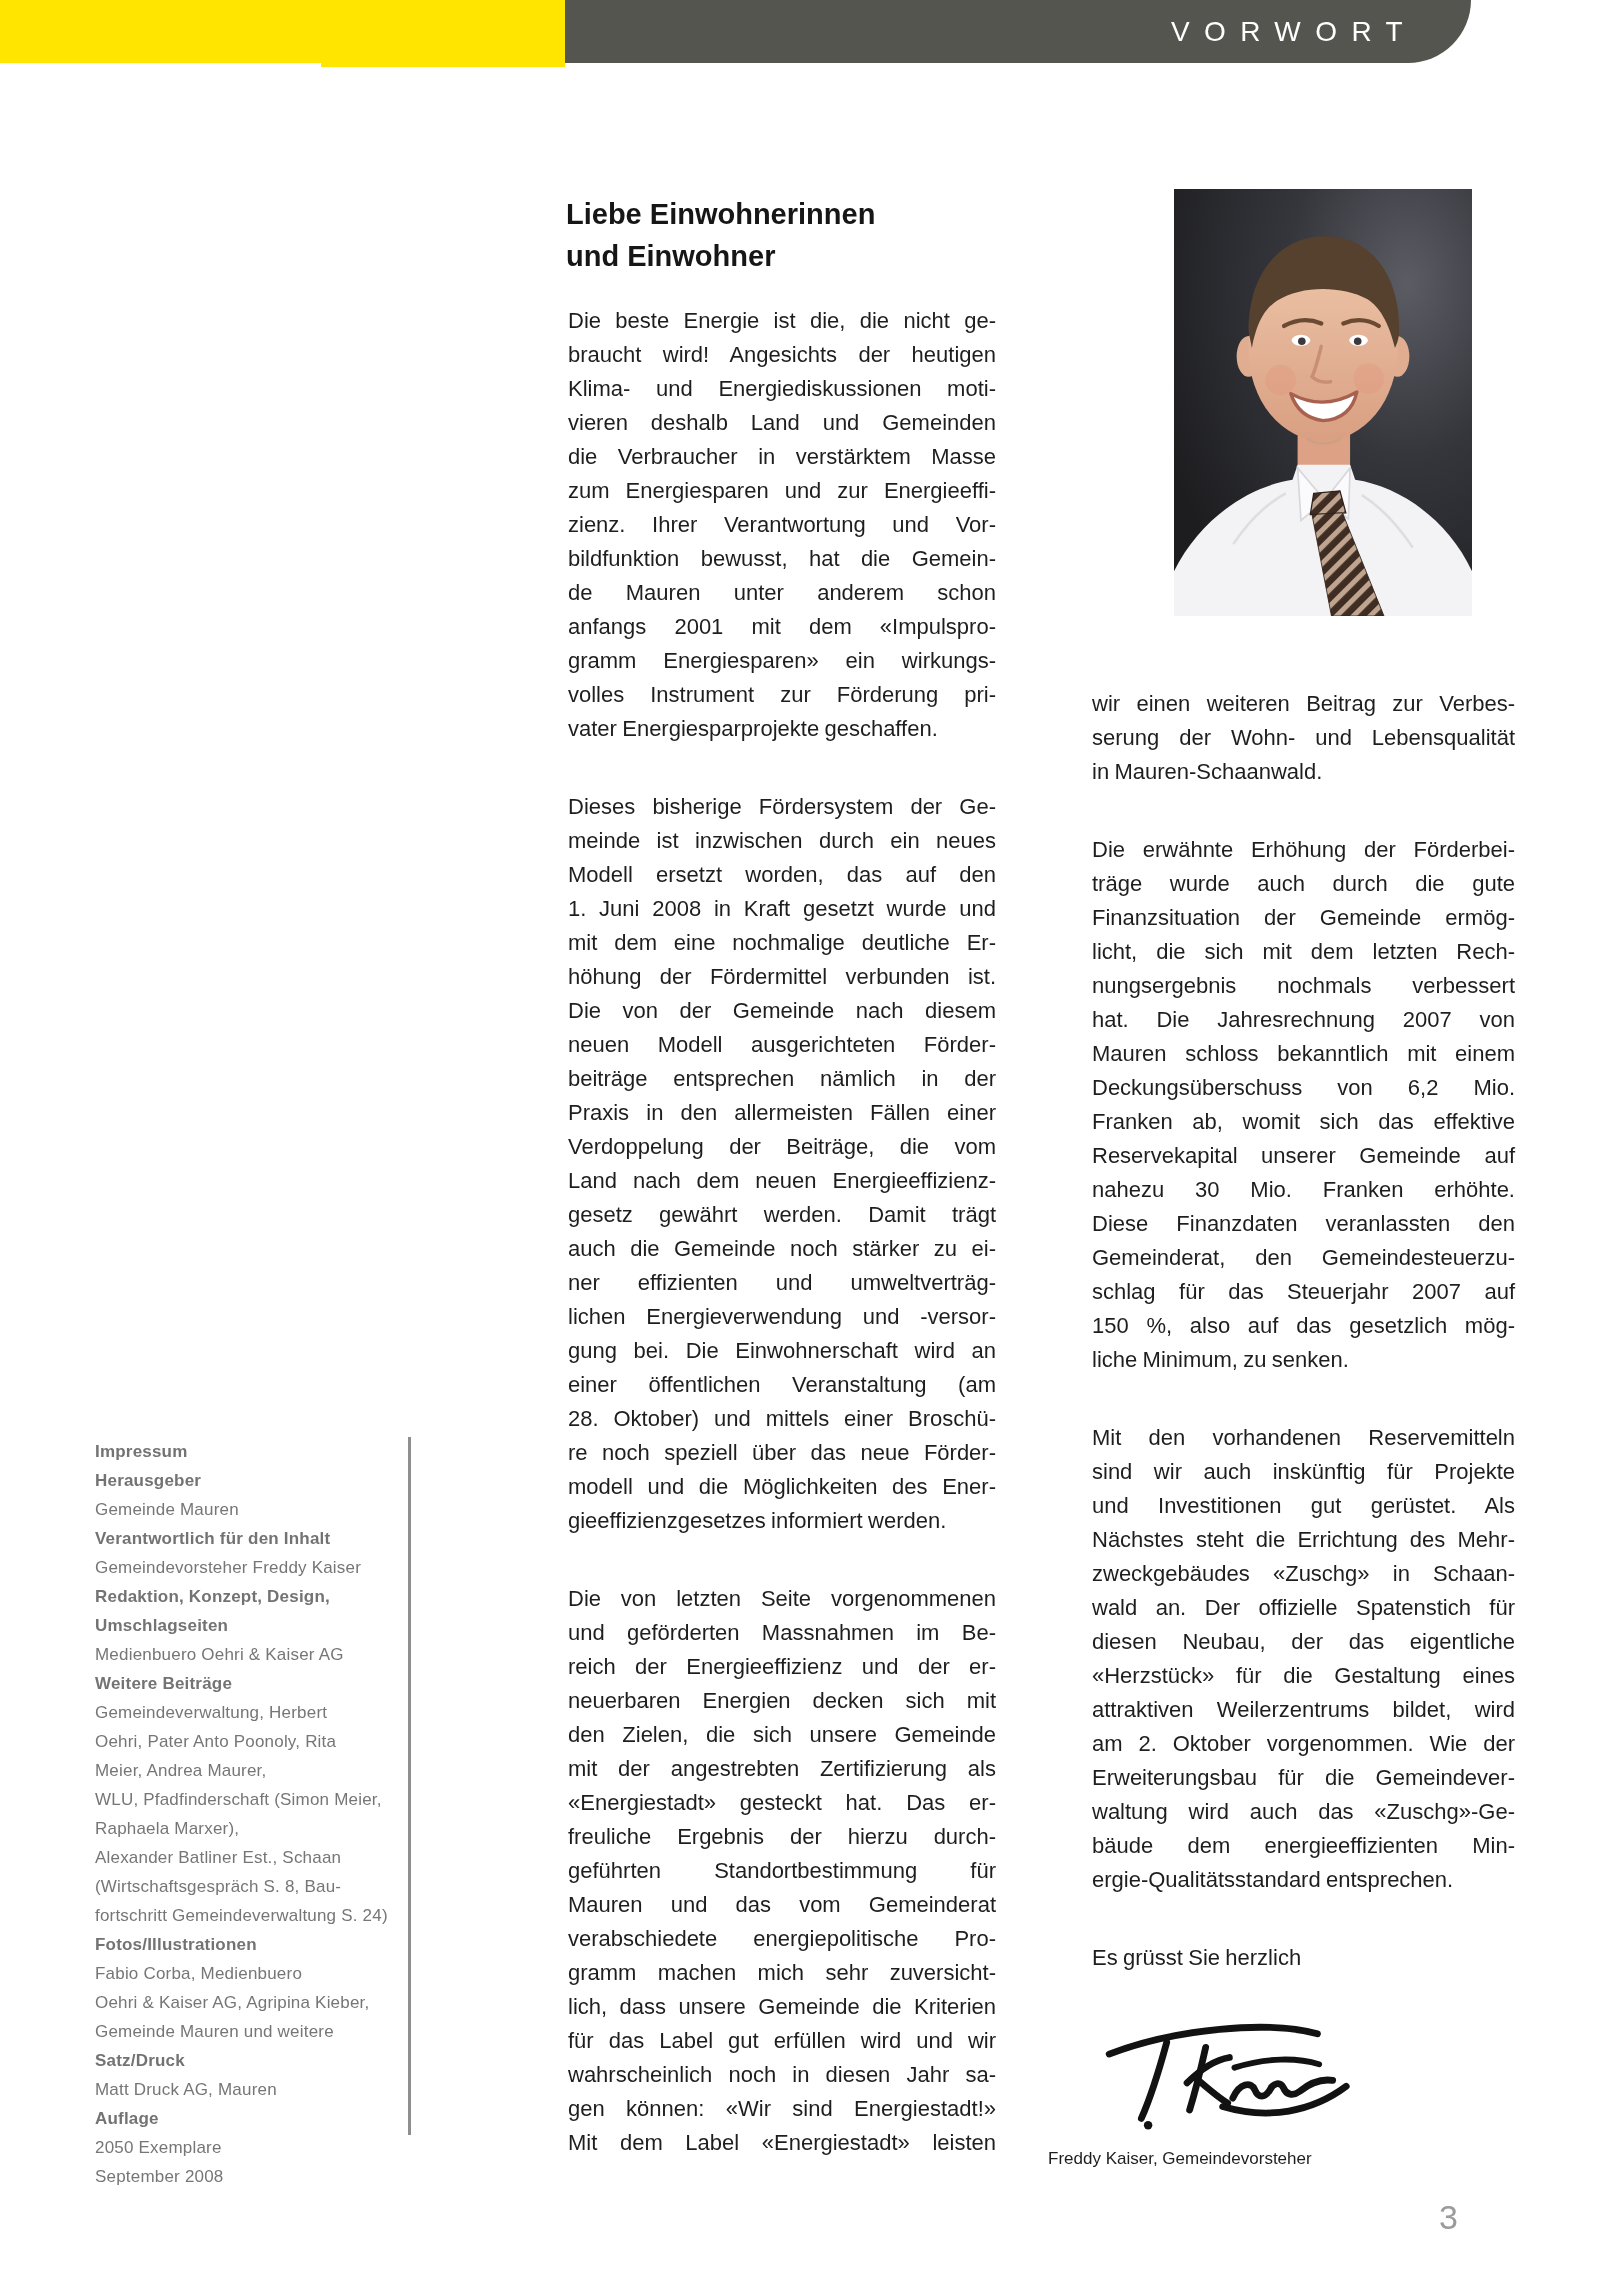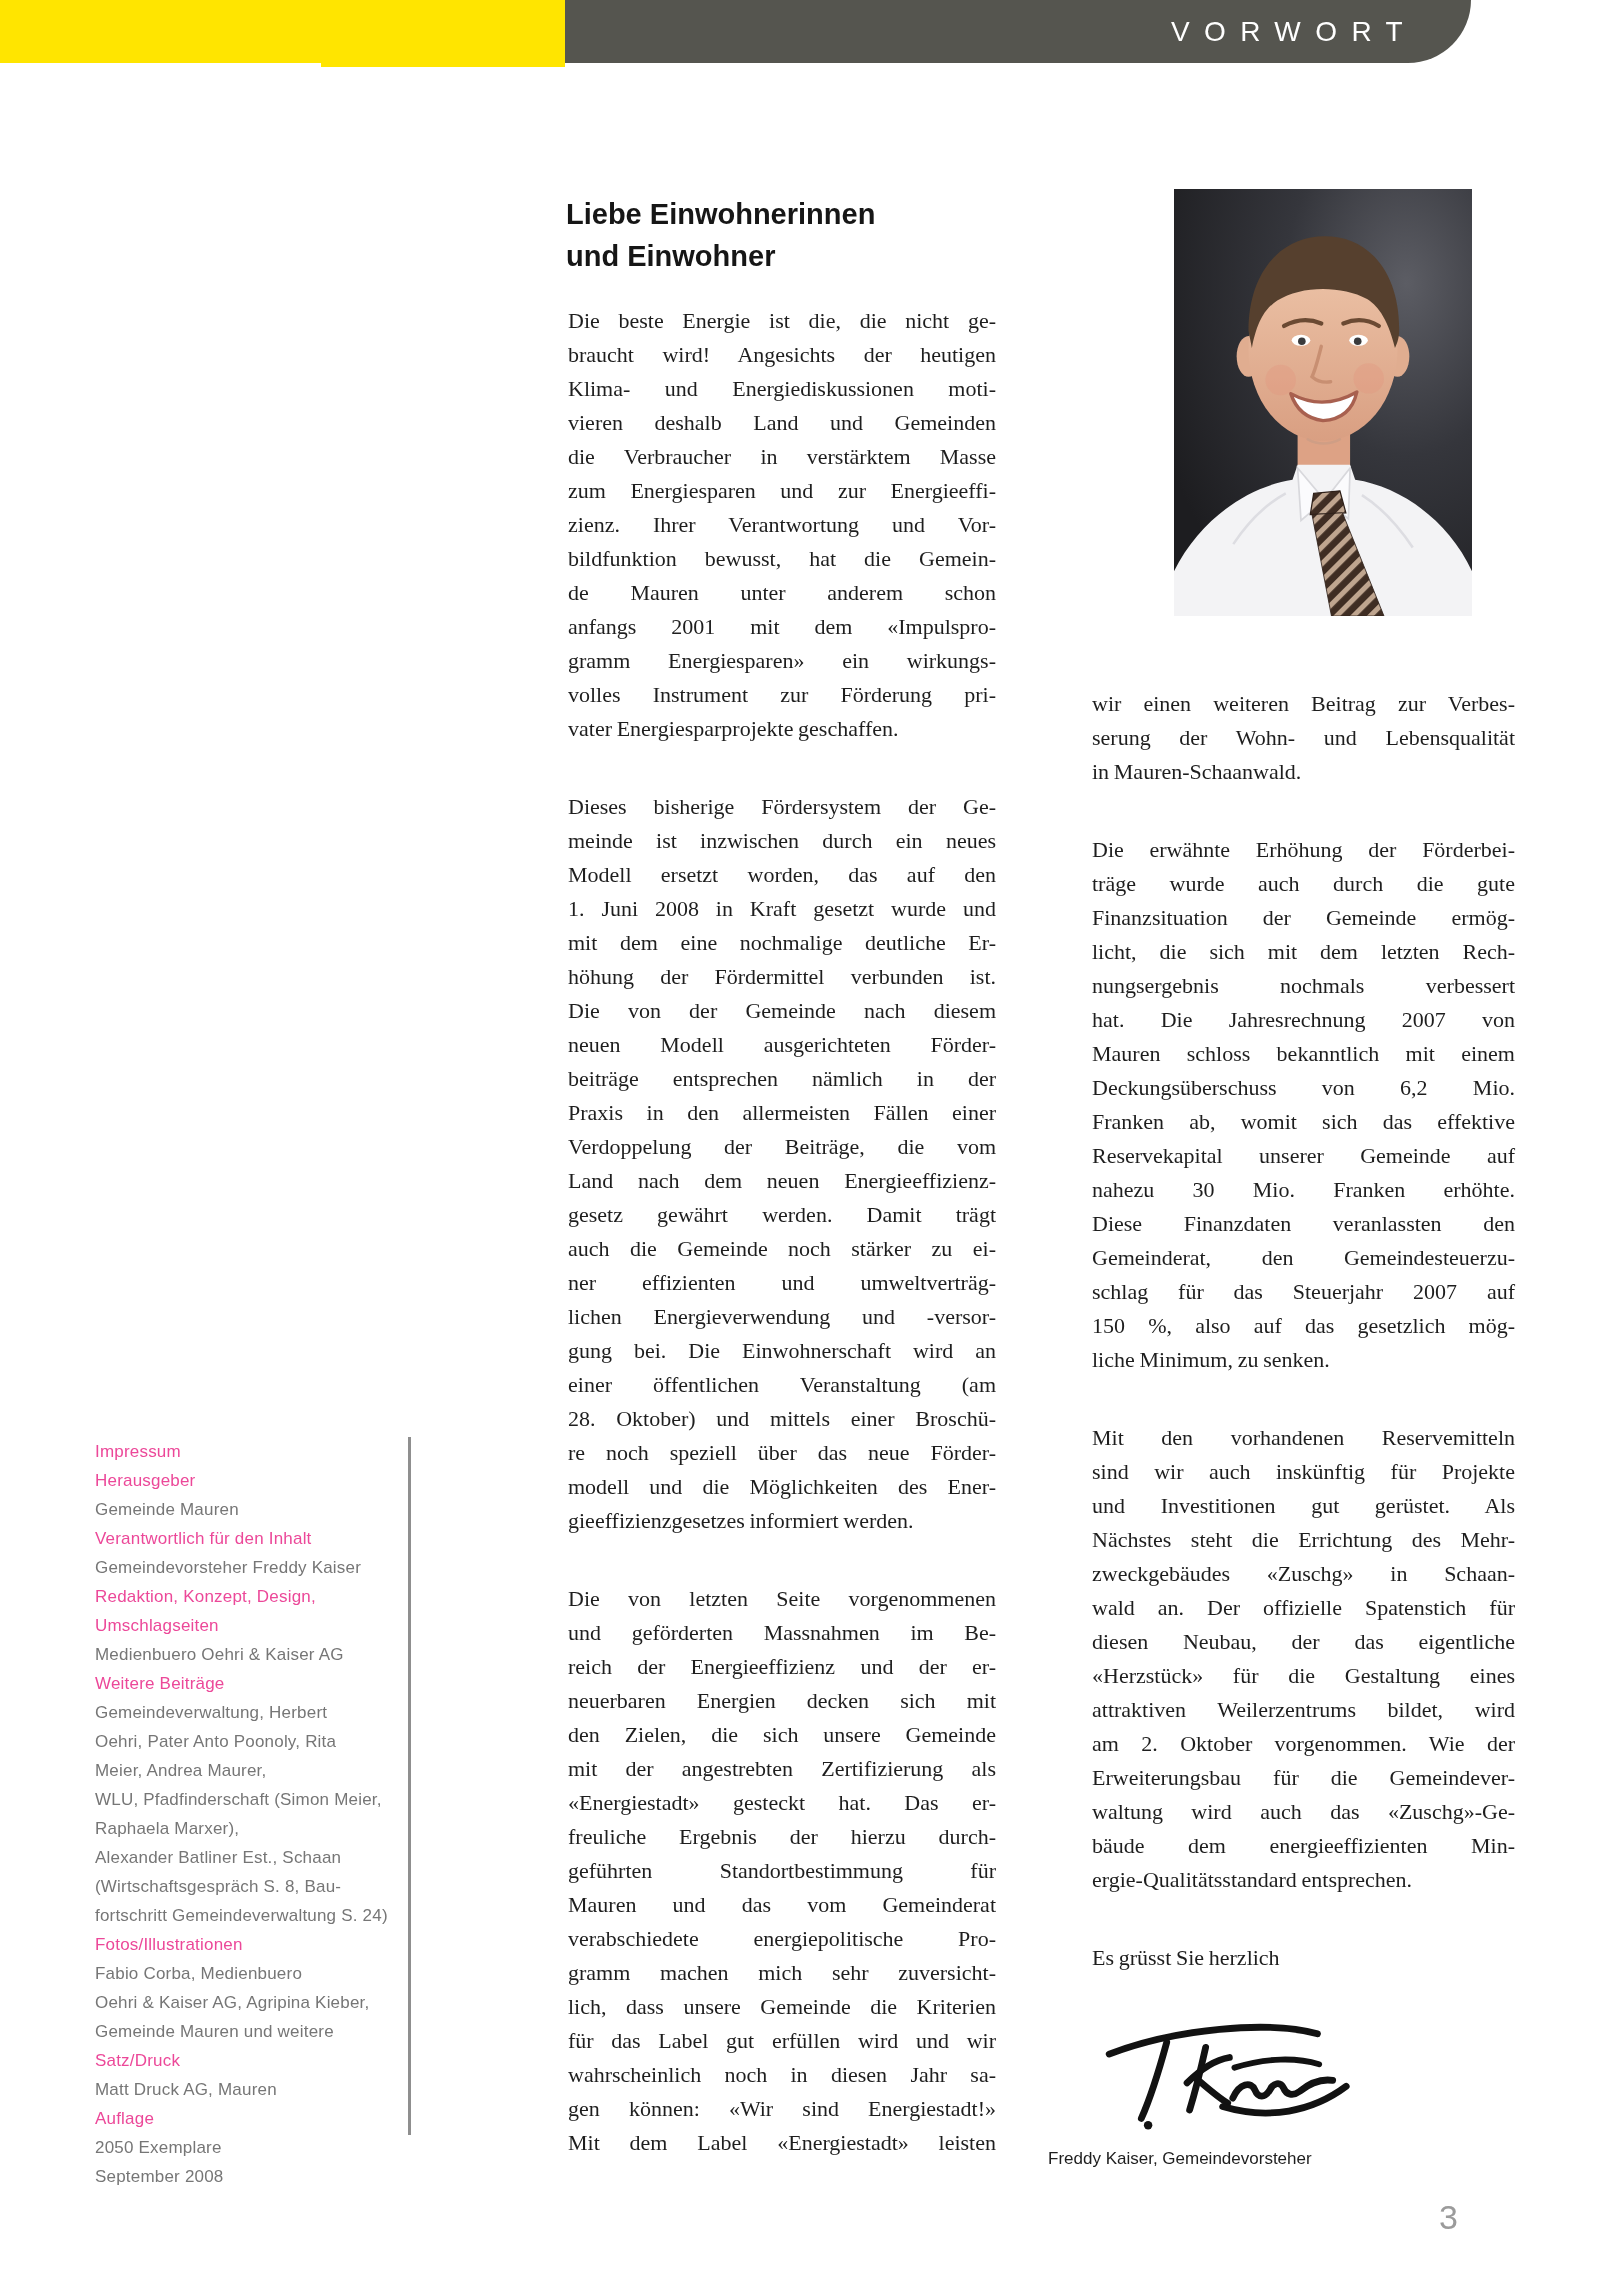--- a/index.html
+++ b/index.html
@@ -15,29 +15,29 @@
             font-weight:normal;letter-spacing:14.4px;}
 
   
   .headline{position:absolute;left:566px;top:193px;width:440px;font-size:29px;font-weight:bold;
             line-height:42px;color:#161616;}
 
   
   .col{position:absolute;font-size:22px;line-height:34px;color:#1e1e1e;}
   #col1{left:568px;top:304px;width:428px;}
   #col2{left:1048px;top:687px;width:423px;margin-left:44px;}
-  .para{margin-bottom:44px;font-family:Liberation Serif, serif;}
+  .para{margin-bottom:44px;}
   .para:last-child{margin-bottom:0;}
   .tline{text-align:justify;text-align-last:justify;word-spacing:-0.8px;}
   .tline.rag{text-align-last:left;}
 
   
   #impressum{position:absolute;left:95px;top:1437px;width:313px;font-size:17px;
              line-height:29px;color:#767676;letter-spacing:0.2px;}
-  .imp-line.bold{font-weight:normal;color:#ec4899;}
+  .imp-line.bold{font-weight:bold;color:#737373;}
   .imp-rule{position:absolute;left:408px;top:1437px;width:2.5px;height:698px;background:#8f8f8f;}
 
   
   .photo{position:absolute;left:1174px;top:189px;width:298px;height:427px;}
   .photo svg{display:block;width:100%;height:100%;}
 
   
   .signature{position:absolute;left:1099px;top:2005px;width:254px;height:127px;}
   .sig-caption{position:absolute;left:1048px;top:2149px;width:440px;font-size:17px;color:#1e1e1e;}
 

